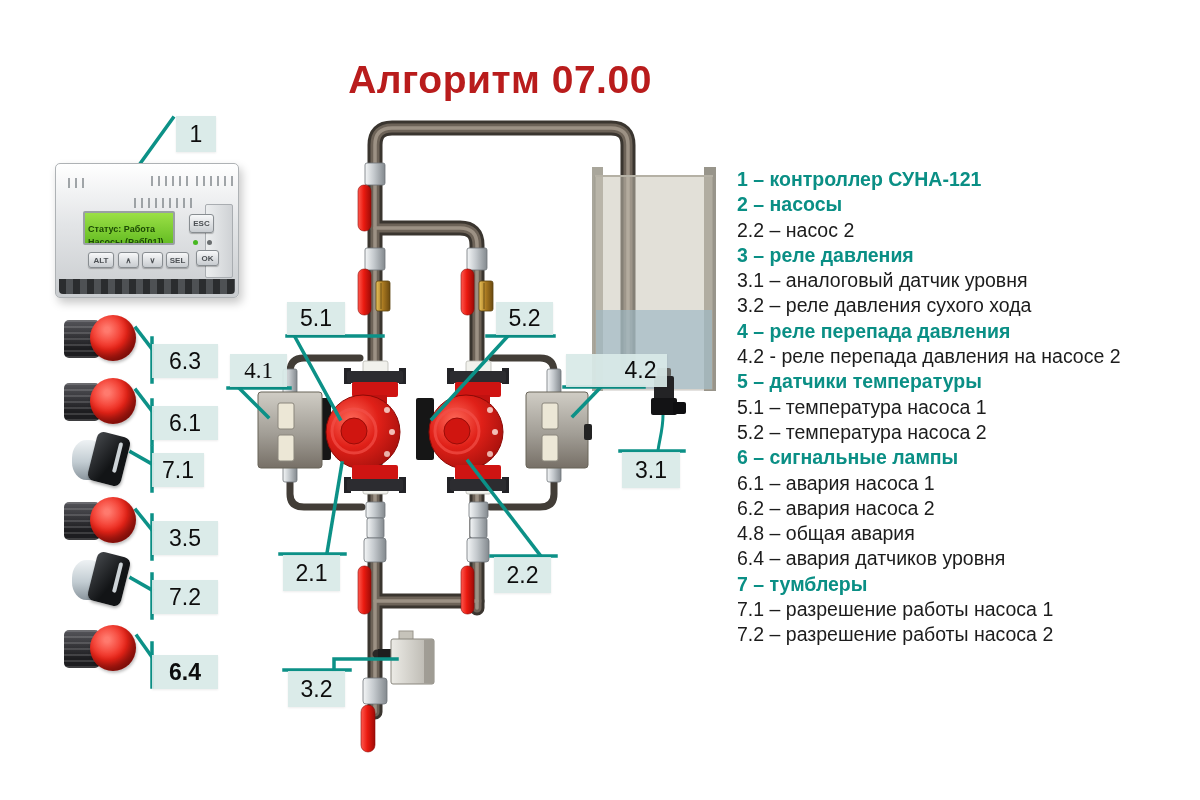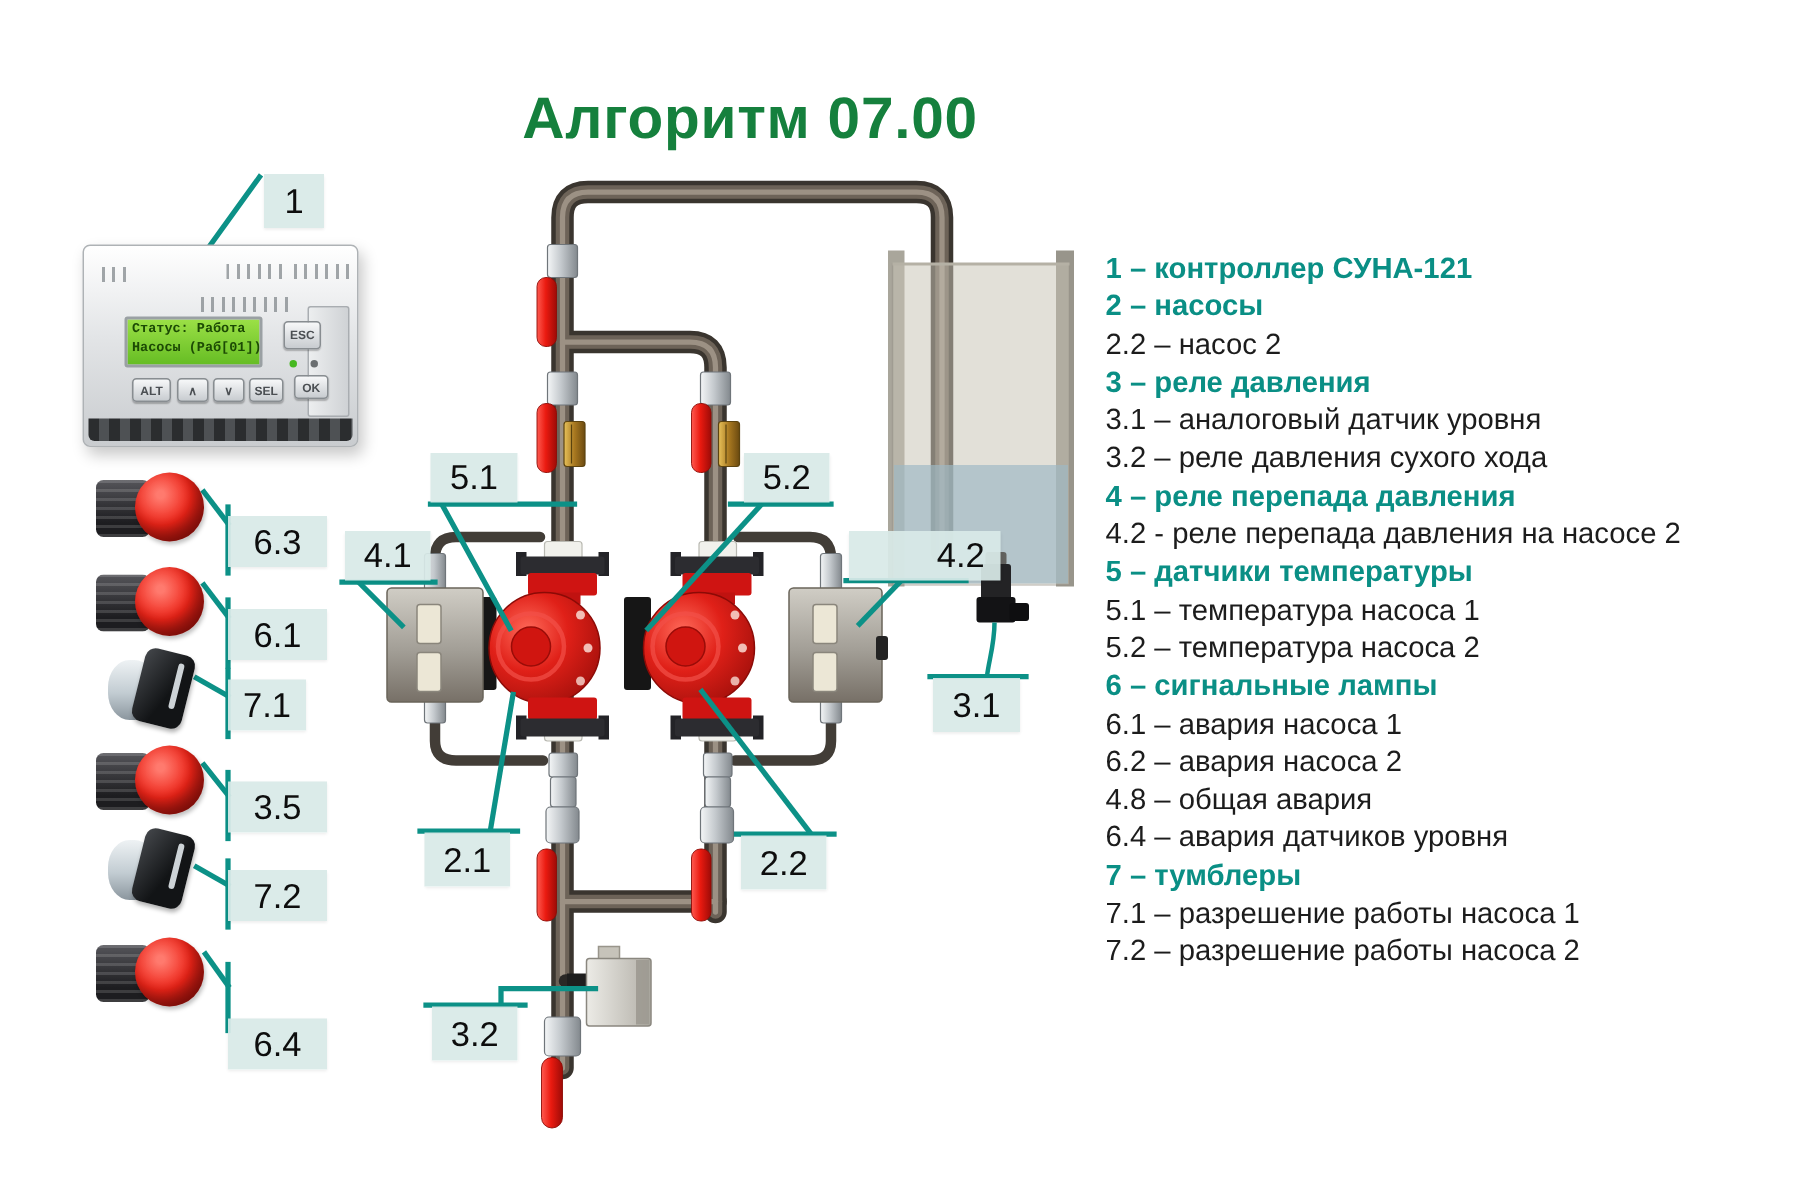--- a/index.html
+++ b/index.html
@@ -2,21 +2,21 @@
 <html><head>
 <meta charset="utf-8">
 <style>
   html,body { margin:0; padding:0; background:#ffffff; }
   .stage {
     position:relative; width:1200px; height:800px; background:#ffffff;
     overflow:hidden; font-family:"Liberation Sans", sans-serif;
   }
   .title {
     position:absolute; left:280px; top:58px; width:440px; text-align:center;
-    font-size:39px; font-weight:bold; color:#15803d; letter-spacing:.5px; z-index:6;
+    font-size:39px; font-weight:bold; color:#b91c1c; letter-spacing:.5px; z-index:6;
   }
   svg.diagram { position:absolute; left:0; top:0; z-index:1; }
 
   
   .callout {
     position:absolute; display:flex; align-items:center; justify-content:center;
     background:rgba(216,234,231,0.93); color:#0d0d0d; font-size:23px; z-index:5;
     box-shadow:0 1px 2px rgba(0,0,0,0.08);
   }
 
@@ -59,22 +59,22 @@
     box-shadow:3px 5px 10px rgba(0,0,0,.22);
   }
   .plc .tstrip {
     position:absolute; height:10px; opacity:.75;
     background:repeating-linear-gradient(90deg,#83898d 0 2px, rgba(0,0,0,0) 2px 7px);
   }
   .plc-lcd {
     position:absolute; left:27px; top:47px; width:92px; height:34px;
     background:linear-gradient(180deg,#9be046,#66bd24);
     border:2px solid #9aa0a3; border-radius:2px; box-sizing:border-box;
-    font-family:Liberation Mono, monospace; font-size:9px; font-weight:bold;
-    color:#1c4a04; line-height:13px; padding:0 3px; white-space:nowrap; overflow:hidden;
+    font-family:Liberation Sans, sans-serif; font-size:9px; font-weight:bold;
+    color:#1c4a04; line-height:13px; padding:10px 3px; white-space:nowrap; overflow:hidden;
   }
   .plc-btn {
     position:absolute; display:flex; align-items:center; justify-content:center;
     background:linear-gradient(180deg,#f7f8f9,#c8ccd0); border:1px solid #888d91;
     border-radius:3px; font-size:8px; font-weight:bold; color:#4b4f53;
     box-shadow:0 1px 1px rgba(0,0,0,.25); box-sizing:border-box;
   }
   .plc-door {
     position:absolute; right:5px; top:40px; width:26px; height:72px;
     background:linear-gradient(90deg,#eceeef,#cfd2d5); border:1px solid #a9adb1; border-radius:2px;
@@ -320,32 +320,32 @@
 
   <div class="toggle-base" style="left:72px; top:560px; width:32px; height:40px;"></div>
   <div class="toggle-knob" style="left:92px; top:554px; width:34px; height:50px;"></div>
 
   <div class="lamp-base" style="left:64px; top:630px; width:36px; height:38px;"></div>
   <div class="lamp-cap" style="left:90px; top:625px; width:46px; height:46px;"></div>
 
   <div class="callout" style="left:176px; top:116px; width:40px; height:36px;">1</div>
   <div class="callout" style="left:287px; top:302px; width:58px; height:33px;">5.1</div>
   <div class="callout" style="left:496px; top:302px; width:57px; height:33px;">5.2</div>
-  <div class="callout" style="left:230px; top:354px; width:57px; height:33px;">4.1</div>
+  <div class="callout" style="left:230px; top:354px; width:57px; height:33px;font-family:Liberation Serif, serif;">4.1</div>
   <div class="callout" style="left:566px; top:354px; width:53px; height:33px;padding-left:48px;">4.2</div>
   <div class="callout" style="left:283px; top:555px; width:57px; height:36px;">2.1</div>
   <div class="callout" style="left:494px; top:557px; width:57px; height:36px;">2.2</div>
   <div class="callout" style="left:288px; top:671px; width:57px; height:36px;">3.2</div>
   <div class="callout" style="left:622px; top:452px; width:58px; height:36px;">3.1</div>
   <div class="callout" style="left:152px; top:344px; width:66px; height:34px;">6.3</div>
   <div class="callout" style="left:152px; top:406px; width:66px; height:34px;">6.1</div>
   <div class="callout" style="left:152px; top:453px; width:52px; height:34px;">7.1</div>
   <div class="callout" style="left:152px; top:521px; width:66px; height:34px;">3.5</div>
   <div class="callout" style="left:152px; top:580px; width:66px; height:34px;">7.2</div>
-  <div class="callout" style="left:152px; top:679px; width:66px; height:34px;">6.4</div>
+  <div class="callout" style="left:152px; top:655px; width:66px; height:34px;font-weight:bold;">6.4</div>
 
   <div class="legend">
     <div class="legend-item hdr">1 – контроллер СУНА-121</div>
     <div class="legend-item hdr">2 – насосы</div>
     <div class="legend-item">2.2 – насос 2</div>
     <div class="legend-item hdr">3 – реле давления</div>
     <div class="legend-item">3.1 – аналоговый датчик уровня</div>
     <div class="legend-item">3.2 – реле давления сухого хода</div>
     <div class="legend-item hdr">4 – реле перепада давления</div>
     <div class="legend-item">4.2 - реле перепада давления на насосе 2</div>

